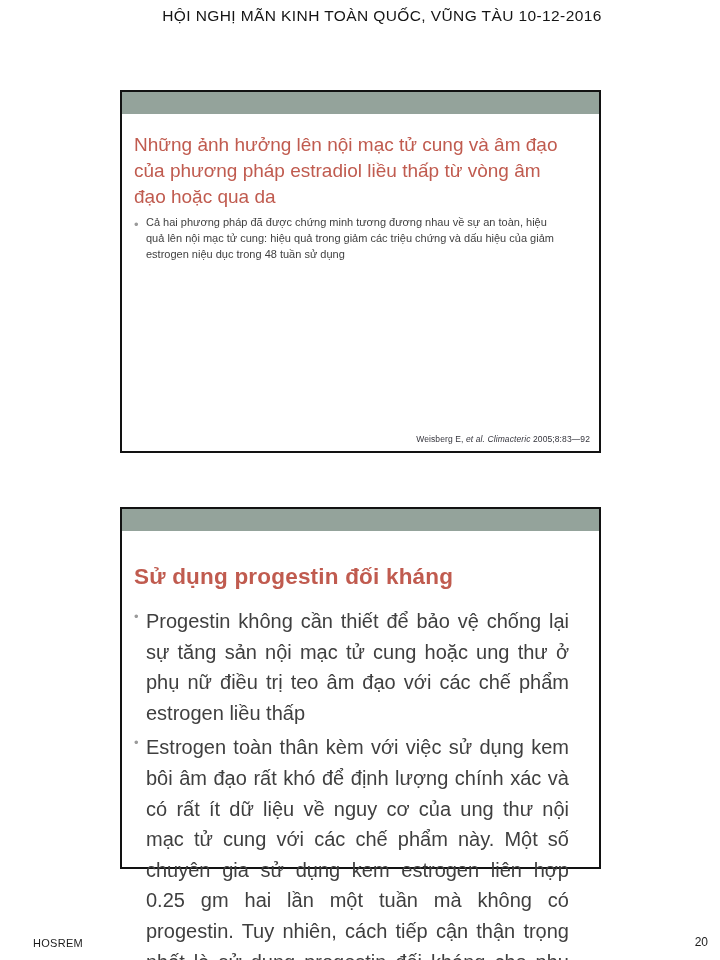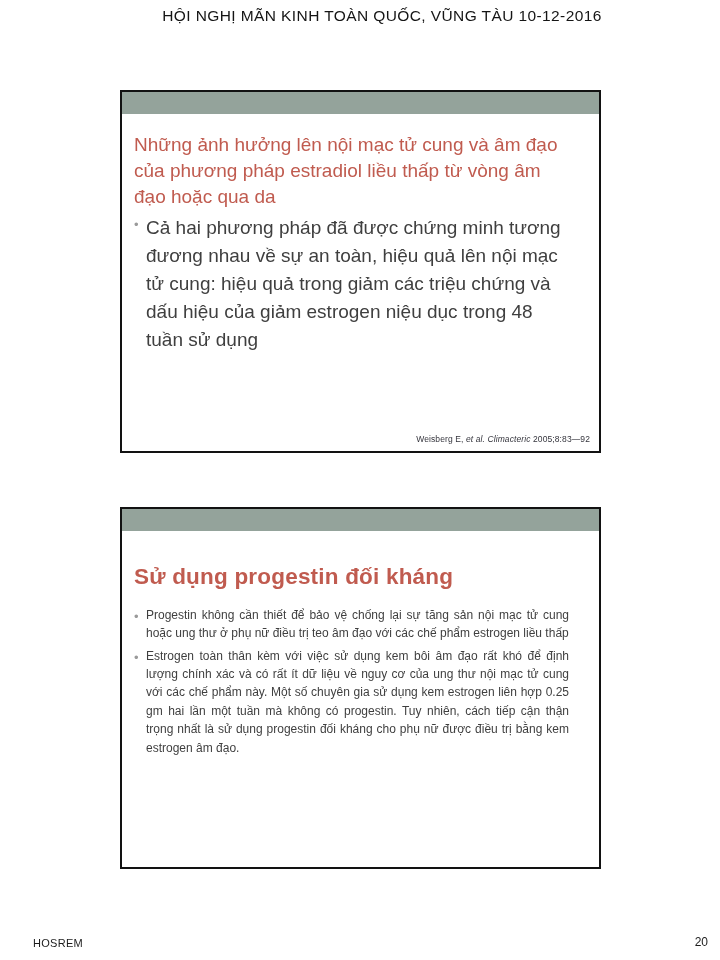--- a/index.html
+++ b/index.html
@@ -66,21 +66,21 @@
   }
   .bullet-dot{
     flex:0 0 auto;
     width:12px;
     color:#9a9a9a;
     font-size:13px;
     line-height:1.75;
   }
   .s1 .bullet-text{
     color:var(--body);
-    font-size:19px;
+    font-size:11px;
     line-height:1.48;
     max-width:420px;
   }
   .citation{
     position:absolute;
     right:9px;
     bottom:7px;
     font-size:8.5px;
     font-weight:400;
     color:#35353d;
@@ -92,21 +92,21 @@
     color:var(--accent);
     font-size:22.5px;
     font-weight:700;
     letter-spacing:0.2px;
   }
   .s2-bullets{margin-top:16px;}
   .s2 .bullet-row{margin-top:4px;}
   .s2 .bullet-dot{line-height:1.7;}
   .s2 .bullet-text{
     color:var(--body);
-    font-size:12px;
+    font-size:20px;
     line-height:1.53;
     text-align:justify;
     width:423px;
   }
   .page-footer-left{
     position:absolute;
     left:9px;
     bottom:11px;
     font-size:11px;
     letter-spacing:0.3px;

